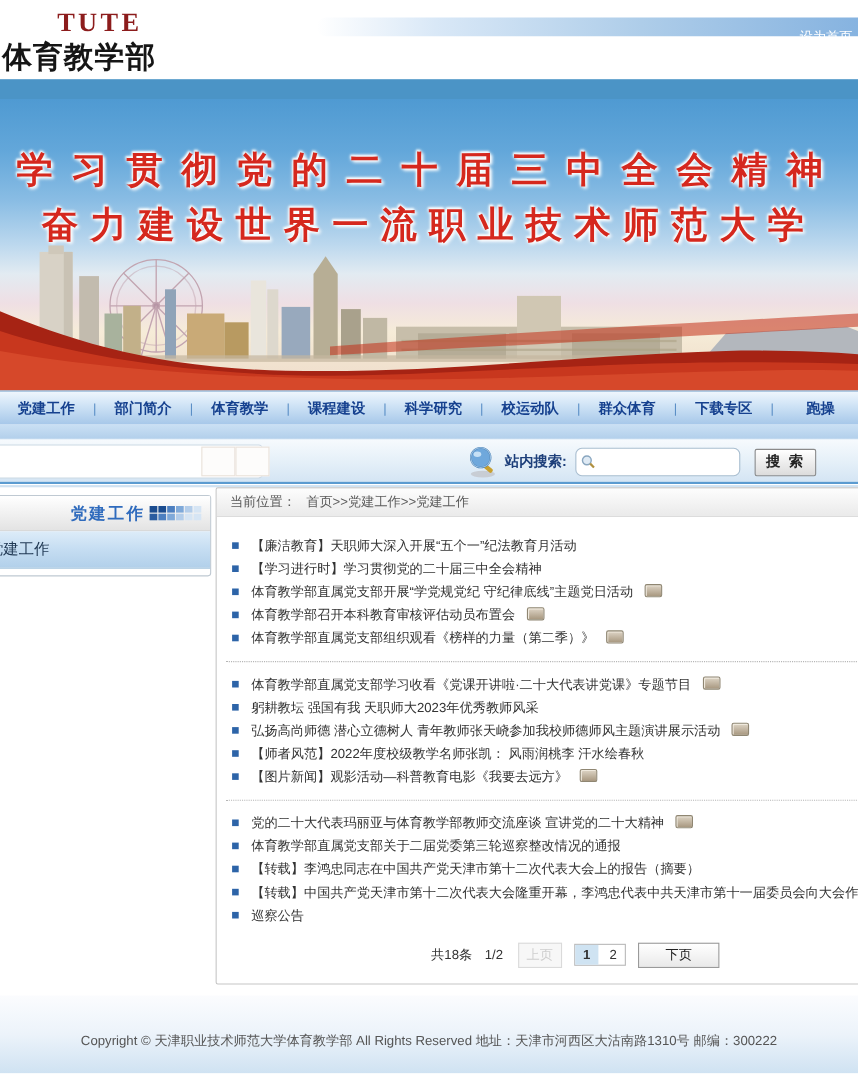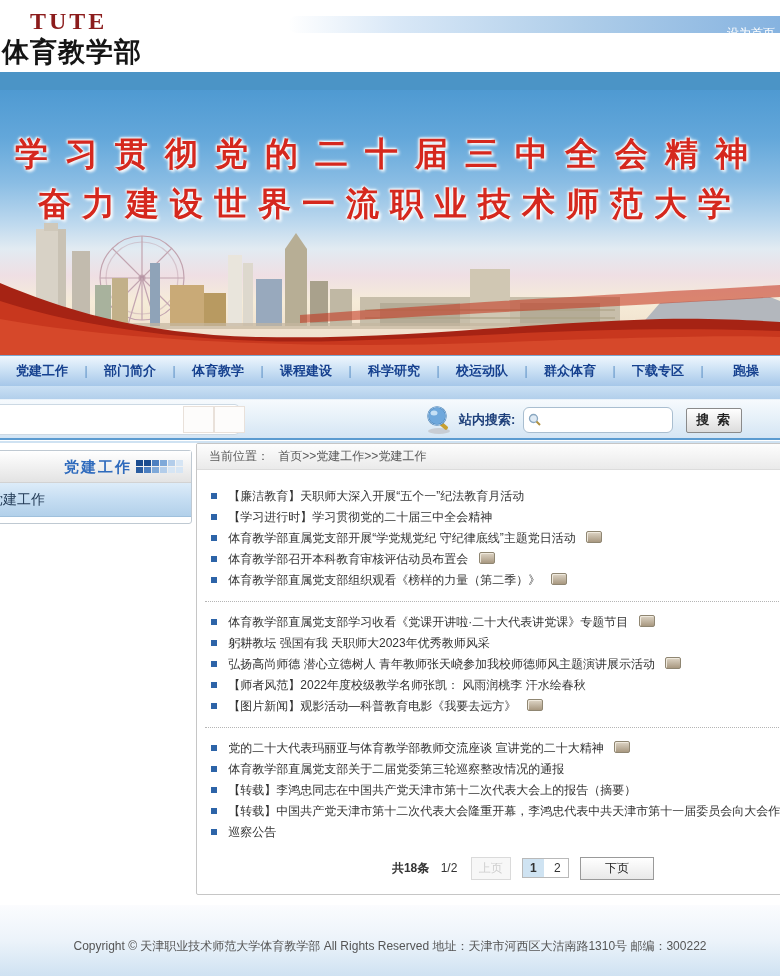--- a/index.html
+++ b/index.html
@@ -1,21 +1,21 @@
 <!DOCTYPE html>
 <html><head>
 <meta charset="utf-8">
 <style>
   html,body{margin:0;padding:0;background:#fff;}
   #root{position:relative;width:780px;height:976px;overflow:hidden;background:#fff;
         font-family:"Liberation Sans","DejaVu Sans",sans-serif;}
 
   
   .topheader{position:absolute;top:0;left:0;width:780px;height:72px;background:#fff;}
-  .logo-acronym{position:absolute;left:30px;top:8px;font-family:"Liberation Serif","DejaVu Serif",serif;
+  .logo-acronym{position:absolute;left:52px;top:8px;font-family:"Liberation Serif","DejaVu Serif",serif;
     font-weight:bold;font-size:24px;color:#8c1c1c;letter-spacing:3px;}
   .logo-name{position:absolute;left:2px;top:34px;font-size:27px;font-weight:bold;color:#151515;
     letter-spacing:1px;font-family:Liberation Sans, sans-serif;}
   .quicklinks{position:absolute;left:288px;top:16px;width:492px;height:17px;border-radius:17px 0 0 17px;
     background:linear-gradient(90deg,rgba(255,255,255,0) 0%,#d9e8f7 22%,#aecde9 60%,#86b3e0 100%);}
   .quicklinks-text{position:absolute;right:5px;top:9px;font-size:12px;color:#ffffff;cursor:pointer;}
 
   .bluebar{position:absolute;top:72px;left:0;width:780px;height:18px;background:#4b94c6;}
 
   
@@ -81,21 +81,21 @@
     border-bottom:1px solid #dcdcdc;font-size:12px;color:#5a5a5a;padding-left:12px;}
   .breadcrumb .bc-path{margin-left:6px;color:#5a5a5a;cursor:pointer;}
   .newslist{padding:16px 0 0 14px;}
   .news-item{height:21px;line-height:21px;white-space:nowrap;font-size:12px;color:#333;cursor:pointer;}
   .bullet{display:inline-block;width:6px;height:6px;background:#2d64a8;margin-right:8px;vertical-align:1px;}
   .nt{color:#333;}
   .imgicon{display:inline-block;width:14px;height:10px;margin-left:7px;vertical-align:-1px;border-radius:2px;
     background:linear-gradient(180deg,#ded5c6,#a89880);border:1px solid #8f8672;box-shadow:inset 1px 1px 0 #efe9dd;}
   .divider{border-top:1px dotted #b5b5b5;margin:10px 0 10px -6px;width:660px;}
   .pagination{margin-top:14px;text-align:center;font-size:12px;color:#333;}
-  .pg-total{margin-right:8px;font-weight:bold;}
+  .pg-total{margin-right:8px;}
   .pg-ind{margin-right:10px;text-align:right;}
   .pg-prev{display:inline-block;border:1px solid #dadada;background:#f7f7f7;color:#cfcfcf;
     padding:2px 7px;margin-right:8px;}
   .pg-pages{display:inline-block;border:1px solid #b9b9b9;background:#fff;}
   .pg-num{display:inline-block;padding:2px 7px;cursor:pointer;color:#333;}
   .pg-num.cur{background:#cfe3f2;font-weight:bold;}
   .pg-next{display:inline-block;border:1px solid #9a9a9a;background:linear-gradient(180deg,#ffffff,#e9e9e9);
     padding:2px 24px;margin-left:8px;color:#222;cursor:pointer;}
 
   

